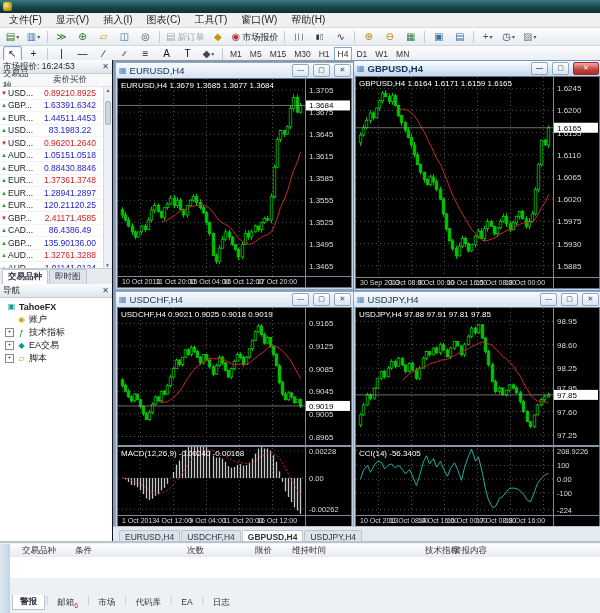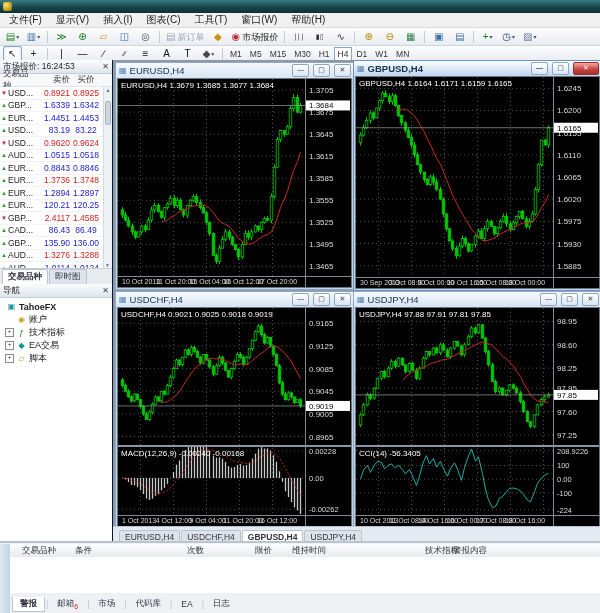--- a/index.html
+++ b/index.html
@@ -25,21 +25,21 @@
   .tf.pressed{background:#fff;border-color:#88a6c6}
   
   #leftcol{position:absolute;left:0;top:60px;width:113px;bottom:70px;display:flex;flex-direction:column}
   .panel{background:#f7f8fa;border-right:1px solid #0f172a;display:flex;flex-direction:column;min-height:0}
   #market-watch{height:224px;flex:0 0 auto}
   #navigator{flex:1}
   .phead{height:13px;flex:0 0 auto;background:linear-gradient(#fbfcfd,#dfe5ec);border-bottom:1px solid #c6cdd6;
          display:flex;align-items:center;padding:0 3px;font-size:8.5px;color:#222}
   .phead .x{margin-left:auto;font-size:8px;color:#445}
   #mw-colhead{height:12px;display:flex;align-items:center;font-size:8.5px;color:#333;border-bottom:1px solid #e2e6ea;padding-right:9px}
-  .c-sym{flex:1;padding-left:3px}.c-sell{width:35px;text-align:right}.c-buy{width:32px;text-align:center;padding-right:1px}
+  .c-sym{flex:1;padding-left:3px}.c-sell{width:35px;text-align:right}.c-buy{width:32px;text-align:left;padding-right:1px}
   #mw-list{flex:1;overflow:hidden;position:relative;background:#fff}
   .mwrow{height:11.5px;display:flex;align-items:center;font-size:8.5px;border-bottom:1px solid #f1f3f5;padding-right:9px}
   .mwrow .arr{width:8px;text-align:center;font-size:6px}
   .arr.up{color:#1ca31c}.arr.down{color:#cc2222}
   .q-red{color:#cc2222}.q-blue{color:#2222cc}
   .vscroll{position:absolute;right:0;top:0;bottom:0;width:8px;background:#eef1f4;border-left:1px solid #d5dae0;font-size:5px;color:#667;text-align:center}
   .vscroll .thumb{position:absolute;left:1px;right:1px;top:14px;height:22px;background:#cdd5de;border:1px solid #aab6c2;border-radius:2px}
   .ptabs{height:15px;flex:0 0 auto;background:#e7ebf0;border-top:1px solid #c6cdd6;display:flex;align-items:flex-end;padding-left:2px;font-size:8.5px}
   .ptab{padding:1px 5px 1px 5px;margin-right:1px;border:1px solid #b9c4cf;border-bottom:none;border-radius:2px 2px 0 0;background:#dde3ea;color:#334}
   .ptab.active{background:#fff;font-weight:bold}
@@ -66,21 +66,21 @@
   #mditabs{position:absolute;left:0;right:0;bottom:0;height:16px;background:#e4eaf1;border-top:1px solid #b9c4cf;
            display:flex;align-items:flex-end;padding-left:6px;font-size:8.5px}
   
   #terminal{position:absolute;left:0;right:0;bottom:0;height:70px;background:#f0f2f5;border-top:2px solid #b9c4cf}
   #term-side{position:absolute;left:0;top:1px;bottom:0;width:10px;background:linear-gradient(90deg,#dfe9f3,#c2d4e6);border-right:1px solid #b0becc}
   #term-side .vlabel{position:absolute;bottom:2px;left:0;width:10px;font-size:8px;color:#333;writing-mode:vertical-rl;text-orientation:upright;line-height:10px}
   #term-close{position:absolute;left:1px;top:2px;font-size:7px;color:#445}
   #term-head{position:absolute;left:10px;right:0;top:1px;height:13px;background:linear-gradient(#fcfdfe,#e7ebef);border-bottom:1px solid #d8dde2;font-size:8.5px;color:#333}
   #term-head span{position:absolute;top:1px}
   #term-body{position:absolute;left:10px;right:0;top:14px;bottom:18px;background:#fff}
-  #term-tabs{position:absolute;left:10px;right:0;bottom:0;height:18px;display:flex;align-items:center;padding-top:2px;padding-left:2px;font-size:8.5px;background:#eef1f4}
+  #term-tabs{position:absolute;left:10px;right:0;bottom:0;height:18px;display:flex;align-items:flex-start;padding-top:17px;padding-left:2px;font-size:8.5px;background:#eef1f4}
   .ttab{padding:1px 7px;margin-right:1px;border:1px solid transparent;color:#334;position:relative}
   .ttab.active{background:#fff;border-color:#b9c4cf;border-top:none;font-weight:bold}
   .ttab .badge{color:#cc2222;font-size:7px;vertical-align:sub}
 </style>
 </head>
 <body>
 
 <div id="titlebar">
   <span id="app-icon"></span>
 </div>
@@ -250,21 +250,21 @@
         <div class="mwrow">
           <span class="arr up">▲</span>
           <span class="c-sym" style="padding-left:0">USD...</span>
           <span class="c-sell q-blue">83.19</span>
           <span class="c-buy q-blue">83.22</span>
         </div>
         <div class="mwrow">
           <span class="arr down">▼</span>
           <span class="c-sym" style="padding-left:0">USD...</span>
           <span class="c-sell q-red">0.9620</span>
-          <span class="c-buy q-red">0.9624</span>
+          <span class="c-buy q-red">1.2640</span>
         </div>
         <div class="mwrow">
           <span class="arr up">▲</span>
           <span class="c-sym" style="padding-left:0">AUD...</span>
           <span class="c-sell q-blue">1.0515</span>
           <span class="c-buy q-blue">1.0518</span>
         </div>
         <div class="mwrow">
           <span class="arr up">▲</span>
           <span class="c-sym" style="padding-left:0">EUR...</span>

